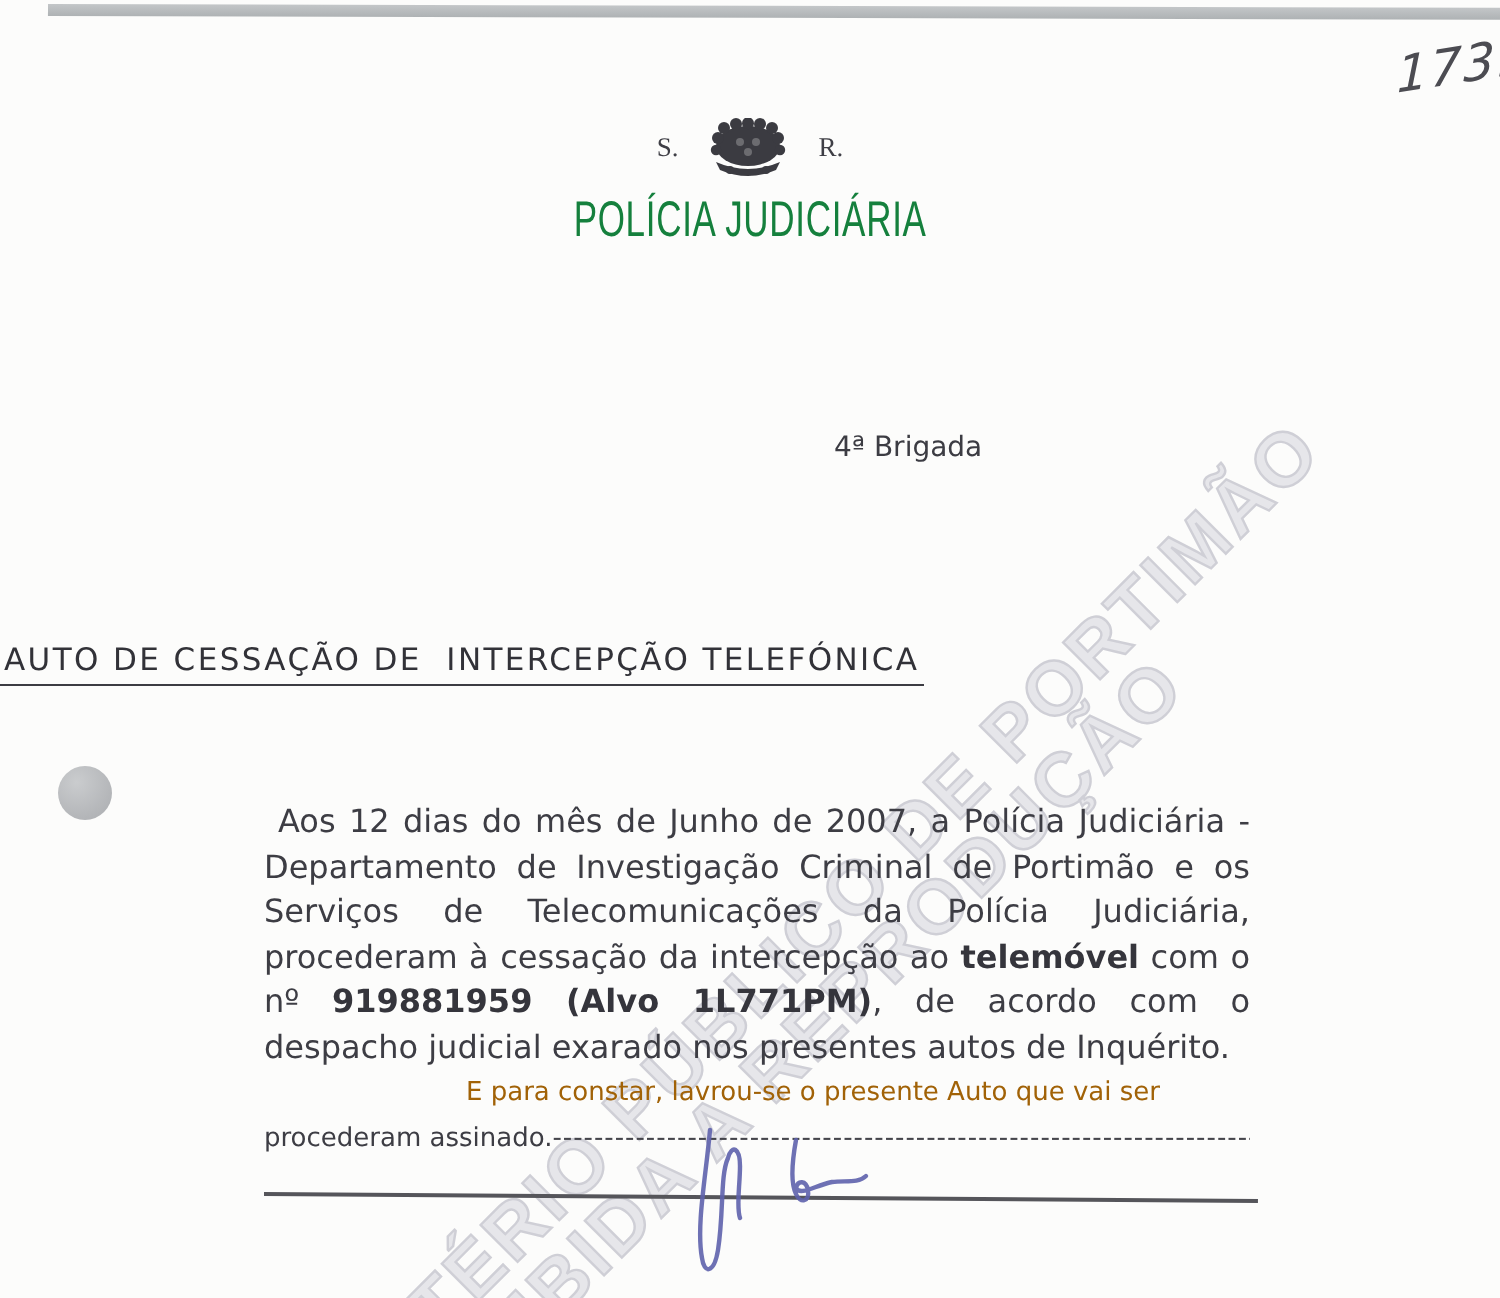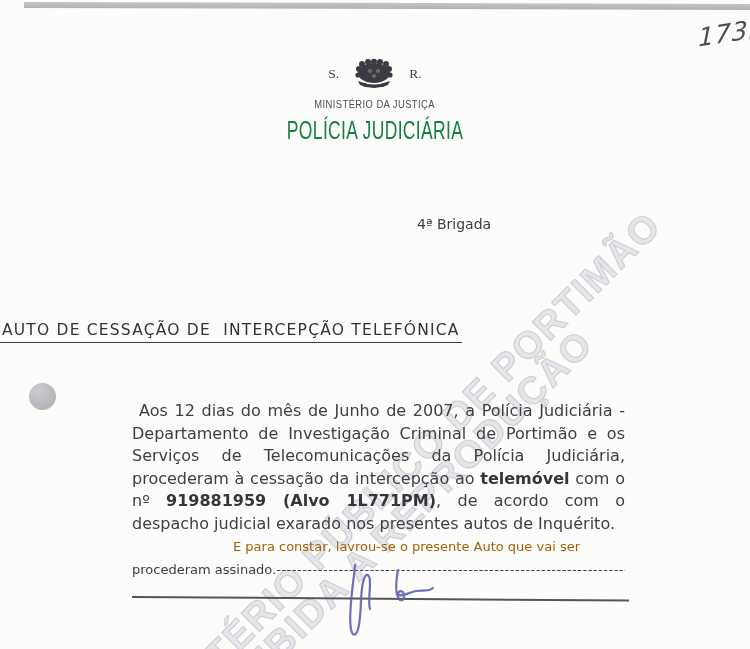--- a/index.html
+++ b/index.html
@@ -87,23 +87,20 @@
           </g>
           <g fill="#fcfcfb" opacity=".25">
             <circle cx="18" cy="12" r="2"></circle>
               <circle cx="26" cy="12" r="2"></circle>
               <circle cx="22" cy="17" r="2"></circle>
           </g>
         </svg>
       </span>
       <span class="sr">R.</span>
     </div>
-    <div class="ministry">
-      <span>MINISTÉRIO DA JUSTIÇA</span>
-    </div>
     <div class="org">
       <span>POLÍCIA JUDICIÁRIA</span>
     </div>
   </div>
 
   <div class="case">
     <div>4ª Brigada</div>
   </div>
 
   <div class="titlewrap">

